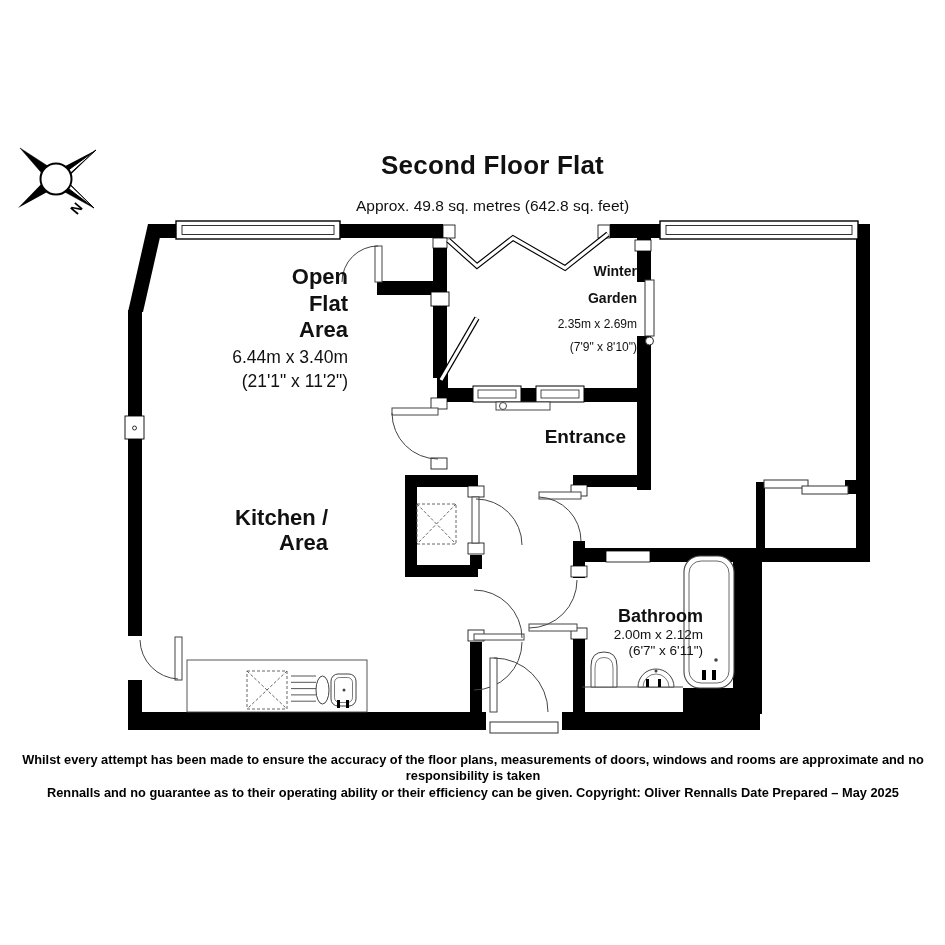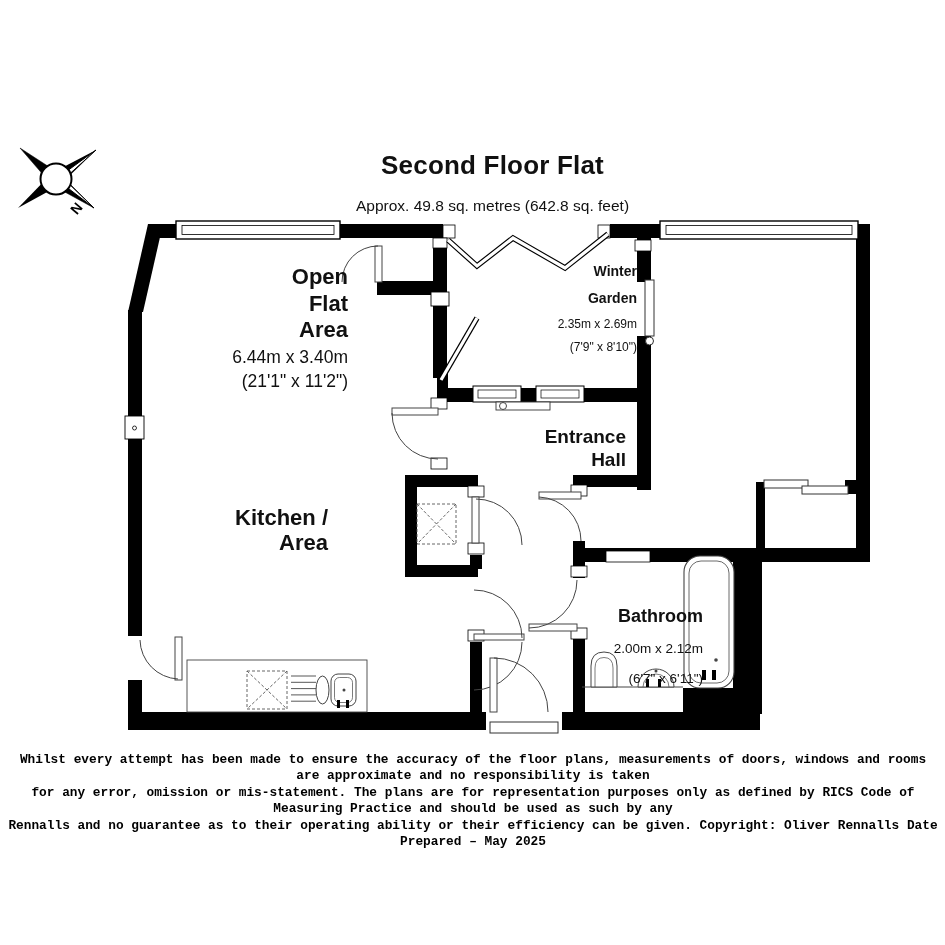--- a/index.html
+++ b/index.html
@@ -12,23 +12,23 @@
   .rname{font-weight:bold;}
   .living .rname{font-size:22px;line-height:26.5px;}
   .living .rdims{font-size:17.5px;line-height:22px;margin-top:2px;}
   .winter .rname{font-size:14px;line-height:27px;}
   .winter .rdims{font-size:12px;line-height:22px;margin-top:1px;}
   .bedroom .rname{font-size:22px;line-height:25px;}
   .bedroom .rdims{font-size:17.5px;line-height:21px;margin-top:2px;}
   .hall .rname{font-size:19px;line-height:23px;}
   .kitchen .rname{font-size:22px;line-height:25px;}
   .bathroom .rname{font-size:18px;line-height:20px;}
-  .bathroom .rdims{font-size:13.5px;line-height:15px;margin-top:15px;}
+  .bathroom .rdims{font-size:13.5px;line-height:15px;margin-top:1px;}
   .disclaimer{position:absolute;left:8px;top:752px;width:930px;text-align:center;
-              font-family:Liberation Mono, monospace;font-weight:bold;
+              font-family:Liberation Sans, sans-serif;font-weight:bold;
               font-size:12.8px;line-height:16.4px;color:#000;}
   svg{position:absolute;left:0;top:0;}
   .plansvg{left:0;top:0;}
 </style>
 </head>
 <body>
 
 <div class="stage">
 
   <svg style="left:6px;top:138px" width="100" height="90" viewBox="0 0 100 90">
@@ -225,33 +225,31 @@
   <div class="roomlabel winter" style="left:437px;top:258px;width:200px;">
     <div class="rname">Winter</div>
     <div class="rname">Garden</div>
     <div class="rdims">2.35m x 2.69m</div>
     <div class="rdims">(7'9" x 8'10")</div>
   </div>
 
 
   <div class="roomlabel hall" style="left:426px;top:425px;width:200px;">
     <div class="rname">Entrance</div>
-    <div class="rname">Hall</div>
   </div>
 
   <div class="roomlabel kitchen" style="left:128px;top:505px;width:200px;">
     <div class="rname">Kitchen /</div>
     <div class="rname">Area</div>
   </div>
 
   <div class="roomlabel bathroom" style="left:553px;top:606px;width:150px;">
     <div class="rname">Bathroom</div>
     <div class="rdims">2.00m x 2.12m</div>
     <div class="rdims">(6'7" x 6'11")</div>
   </div>
 
   <div class="disclaimer">
     <div>Whilst every attempt has been made to ensure the accuracy of the floor plans, measurements of doors, windows and rooms are approximate and no responsibility is taken</div>
-    <div>for any error, omission or mis-statement. The plans are for representation purposes only as defined by RICS Code of Measuring Practice and should be used as such by any</div>
     <div>Rennalls and no guarantee as to their operating ability or their efficiency can be given. Copyright: Oliver Rennalls Date Prepared – May 2025</div>
   </div>
 
 </div>
 
 </body></html>

